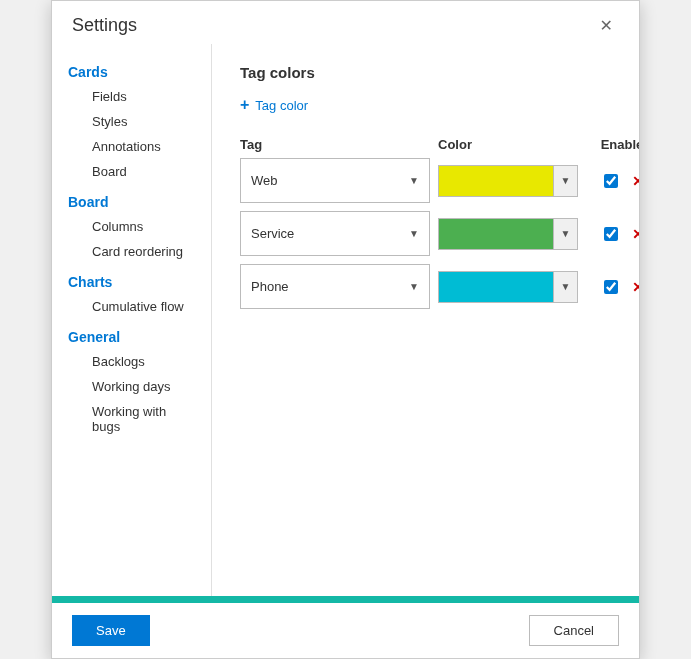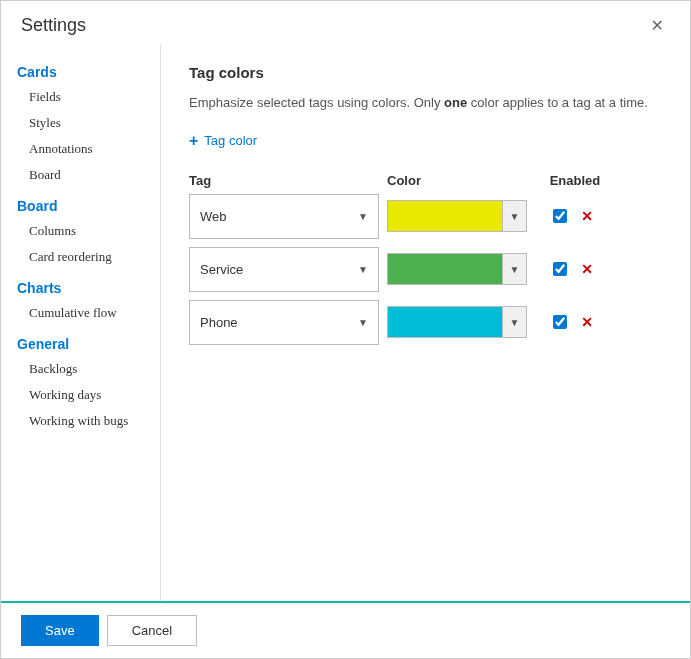--- a/index.html
+++ b/index.html
@@ -6,21 +6,21 @@
     body {
       font-family: 'Segoe UI', Tahoma, Geneva, Verdana, sans-serif;
       font-size: 13px;
       background: #f0f0f0;
       display: flex;
       align-items: center;
       justify-content: center;
       min-height: 100vh;
     }
     .dialog {
-      width: 691px;
+      width: 589px;
       height: 659px;
       background: #fff;
       border: 1px solid #ccc;
       box-shadow: 0 4px 16px rgba(0,0,0,0.2);
       display: flex;
       flex-direction: column;
       position: relative;
     }
     .dialog-header {
       display: flex;
@@ -65,21 +65,22 @@
     .sidebar-item {
       display: block;
       width: 100%;
       background: none;
       border: none;
       text-align: left;
       padding: 5px 28px;
       cursor: pointer;
       color: #333;
       font-size: 13px;
-      font-family: Liberation Serif, serif;
+      font-family: Liberation Sans, sans-serif;
+      margin-left: 12px;
     }
     .sidebar-item.active {
       background: #0078d4;
       color: #fff;
       font-weight: 600;
     }
     .main-content {
       flex: 1;
       padding: 20px 28px;
       overflow-y: auto;
@@ -194,24 +195,24 @@
       font-weight: 700;
       padding: 2px 4px;
       line-height: 1;
     }
     .chevron-down {
       font-size: 10px;
       color: #555;
     }
     .dialog-footer {
       display: flex;
-      justify-content: flex-start;
+      justify-content: space-between;
       gap: 8px;
       padding: 12px 20px;
-      border-top: 2px solid #14b8a6;
+      border-top: 7px solid #14b8a6;
     }
     .btn-save {
       background: #0078d4;
       color: #fff;
       border: none;
       padding: 7px 24px;
       font-size: 13px;
       cursor: pointer;
       font-family: inherit;
       min-width: 70px;
@@ -250,23 +251,20 @@
         <div class="sidebar-section-label">Charts</div>
         <button class="sidebar-item">Cumulative flow</button>
         <div class="sidebar-section-label">General</div>
         <button class="sidebar-item">Backlogs</button>
         <button class="sidebar-item">Working days</button>
         <button class="sidebar-item">Working with bugs</button>
       </nav>
 
     <div class="main-content">
       <div class="section-title">Tag colors</div>
-      <div class="description">
-        <span>Emphasize selected tags using colors. Only </span><span class="highlight">one</span><span> color applies to a tag at a time.</span>
-      </div>
       <button class="add-tag-btn">
         <span class="plus-icon">+</span>
         <span>Tag color</span>
       </button>
 
       <div class="table-header">
         <span>Tag</span>
         <span>Color</span>
         <span class="col-enabled">Enabled</span>
       </div>

